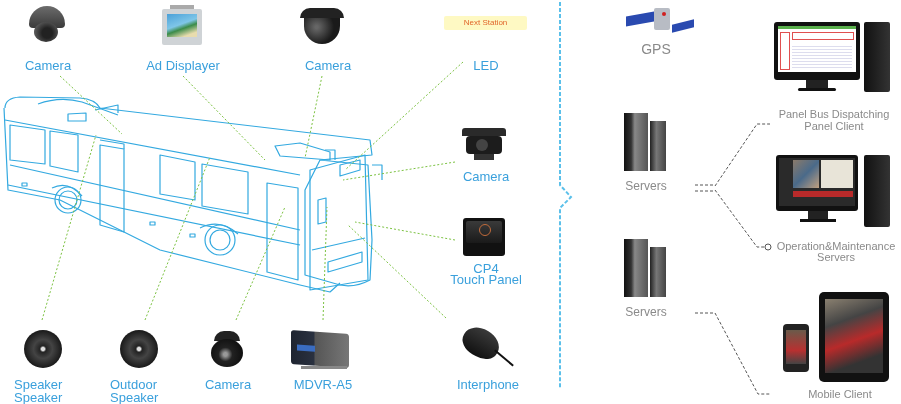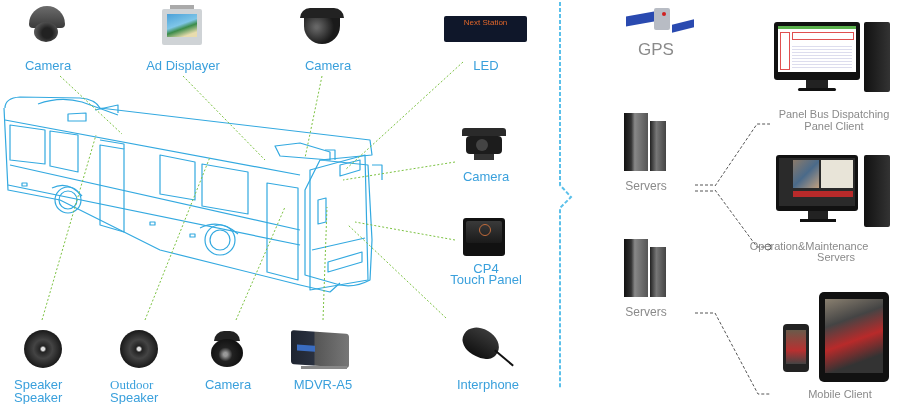--- a/index.html
+++ b/index.html
@@ -94,21 +94,21 @@
   </div>
 </div>
 <div class="lbl" style="left:138px;top:59px;width:90px;">Ad Displayer</div>
 
 <div class="abs" style="left:300px;top:8px;width:44px;height:38px;">
   <div style="position:absolute;left:0;top:0;width:44px;height:10px;background:#222;border-radius:10px 10px 0 0;"></div>
   <div style="position:absolute;left:4px;top:10px;width:36px;height:26px;background:radial-gradient(circle at 35% 35%,#666 5%,#1a1a1a 60%);border-radius:0 0 18px 18px;"></div>
 </div>
 <div class="lbl" style="left:298px;top:59px;width:60px;">Camera</div>
 
-<div class="abs" style="left:444px;top:16px;width:83px;height:26px;background:#0f172a;border-radius:2px;">
+<div class="abs" style="left:444px;top:16px;width:83px;height:14px;background:#fef9c3;border-radius:2px;">
   <div style="color:#e0662a;font-size:8px;line-height:14px;text-align:center;">Next Station</div>
 </div>
 <div class="lbl" style="left:466px;top:59px;width:40px;">LED</div>
 
 <div class="abs" style="left:462px;top:128px;width:44px;height:34px;">
   <div style="position:absolute;left:0;top:0;width:44px;height:8px;background:#2a2a2a;border-radius:3px 3px 0 0;"></div>
   <div style="position:absolute;left:4px;top:8px;width:36px;height:18px;background:#1c1c1c;border-radius:4px;">
     <div style="position:absolute;left:10px;top:3px;width:12px;height:12px;border-radius:50%;background:#444;"></div>
   </div>
   <div style="position:absolute;left:12px;top:26px;width:20px;height:6px;background:#333;"></div>
@@ -125,21 +125,21 @@
 
 <div class="abs" style="left:24px;top:330px;width:38px;height:38px;border-radius:50%;background:radial-gradient(circle,#ddd 6%,#222 12%,#444 35%,#1a1a1a 70%,#333 90%);">
   <span></span>
 </div>
 <div class="lbl" style="left:14px;top:378px;text-align:left;">Speaker</div>
 <div class="lbl" style="left:14px;top:391px;text-align:left;">Speaker</div>
 
 <div class="abs" style="left:120px;top:330px;width:38px;height:38px;border-radius:50%;background:radial-gradient(circle,#ddd 6%,#222 12%,#444 35%,#1a1a1a 70%,#333 90%);">
   <span></span>
 </div>
-<div class="lbl" style="left:110px;top:378px;text-align:center;font-family:Liberation Serif, serif;">Outdoor</div>
+<div class="lbl" style="left:110px;top:378px;text-align:center;">Outdoor</div>
 <div class="lbl" style="left:110px;top:391px;text-align:left;">Speaker</div>
 
 <div class="abs" style="left:211px;top:331px;width:32px;height:36px;">
   <div style="position:absolute;left:3px;top:0;width:26px;height:10px;background:#222;border-radius:10px 10px 0 0;"></div>
   <div style="position:absolute;left:0;top:8px;width:32px;height:28px;border-radius:50%;background:radial-gradient(circle at 45% 55%,#999 8%,#222 30%,#111 70%);"></div>
 </div>
 <div class="lbl" style="left:198px;top:378px;width:60px;">Camera</div>
 
 <div class="abs" style="left:291px;top:330px;width:62px;height:40px;">
   <div style="position:absolute;left:0;top:2px;width:58px;height:34px;background:linear-gradient(90deg,#1e2430 0%,#2a3140 40%,#555 41%,#777 100%);transform:skewY(4deg);border-radius:3px;">
@@ -154,21 +154,21 @@
   <div style="position:absolute;left:32px;top:32px;width:24px;height:2px;background:#111;transform:rotate(40deg);"></div>
 </div>
 <div class="lbl" style="left:446px;top:378px;width:84px;">Interphone</div>
 
 <div class="abs" style="left:618px;top:4px;width:78px;height:30px;">
   <div style="position:absolute;left:8px;top:10px;width:28px;height:10px;background:#2a4ab0;transform:skewY(-10deg);"></div>
   <div style="position:absolute;left:36px;top:4px;width:16px;height:22px;background:#b8bcc4;border-radius:2px;"></div>
   <div style="position:absolute;left:44px;top:8px;width:4px;height:4px;background:#d02020;border-radius:50%;"></div>
   <div style="position:absolute;left:54px;top:18px;width:22px;height:8px;background:#2a4ab0;transform:skewY(-14deg);"></div>
 </div>
-<div class="glbl" style="left:636px;top:44px;width:40px;font-size:17px;">GPS</div>
+<div class="glbl" style="left:636px;top:44px;width:40px;font-size:14px;">GPS</div>
 
 <div class="abs" style="left:624px;top:113px;width:42px;height:60px;">
   <div style="position:absolute;left:0;top:0;width:24px;height:58px;background:linear-gradient(90deg,#111 0%,#333 30%,#888 45%,#555 100%);"></div>
   <div style="position:absolute;left:26px;top:8px;width:16px;height:50px;background:linear-gradient(90deg,#222 0%,#777 40%,#444 100%);"></div>
 </div>
 <div class="glbl" style="left:618px;top:181px;width:56px;font-size:12px;">Servers</div>
 
 <div class="abs" style="left:624px;top:239px;width:42px;height:60px;">
   <div style="position:absolute;left:0;top:0;width:24px;height:58px;background:linear-gradient(90deg,#111 0%,#333 30%,#888 45%,#555 100%);"></div>
   <div style="position:absolute;left:26px;top:8px;width:16px;height:50px;background:linear-gradient(90deg,#222 0%,#777 40%,#444 100%);"></div>
@@ -196,21 +196,21 @@
     <div style="position:absolute;left:3px;top:3px;width:76px;height:48px;background:#2a2a2a;">
       <div style="position:absolute;left:14px;top:2px;width:26px;height:28px;background:linear-gradient(135deg,#8a7a6a,#4a6a8a,#c0a080);"></div>
       <div style="position:absolute;left:42px;top:2px;width:32px;height:28px;background:#e8e4d8;"></div>
       <div style="position:absolute;left:14px;top:33px;width:60px;height:6px;background:#b82a2a;"></div>
     </div>
   </div>
   <div style="position:absolute;left:32px;top:56px;width:20px;height:8px;background:#222;"></div>
   <div style="position:absolute;left:24px;top:64px;width:36px;height:3px;background:#111;"></div>
   <div style="position:absolute;left:88px;top:0;width:26px;height:72px;background:linear-gradient(90deg,#111,#333);border-radius:2px;"></div>
 </div>
-<div class="glbl" style="left:744px;top:241px;width:130px;">Operation&amp;Maintenance</div>
+<div class="glbl" style="left:771px;top:241px;width:130px;">Operation&amp;Maintenance</div>
 <div class="glbl" style="left:771px;top:252px;width:130px;">Servers</div>
 
 <div class="abs" style="left:783px;top:290px;width:110px;height:92px;">
   <div style="position:absolute;left:0;top:34px;width:26px;height:48px;background:#222;border-radius:4px;">
     <div style="position:absolute;left:3px;top:6px;width:20px;height:34px;background:linear-gradient(#6a5a4a,#b83030 60%,#444);"></div>
   </div>
   <div style="position:absolute;left:36px;top:2px;width:70px;height:90px;background:#111;border-radius:5px;">
     <div style="position:absolute;left:6px;top:7px;width:58px;height:74px;background:linear-gradient(160deg,#8a8070 0%,#444 30%,#b82a2a 55%,#333 80%);"></div>
   </div>
 </div>

